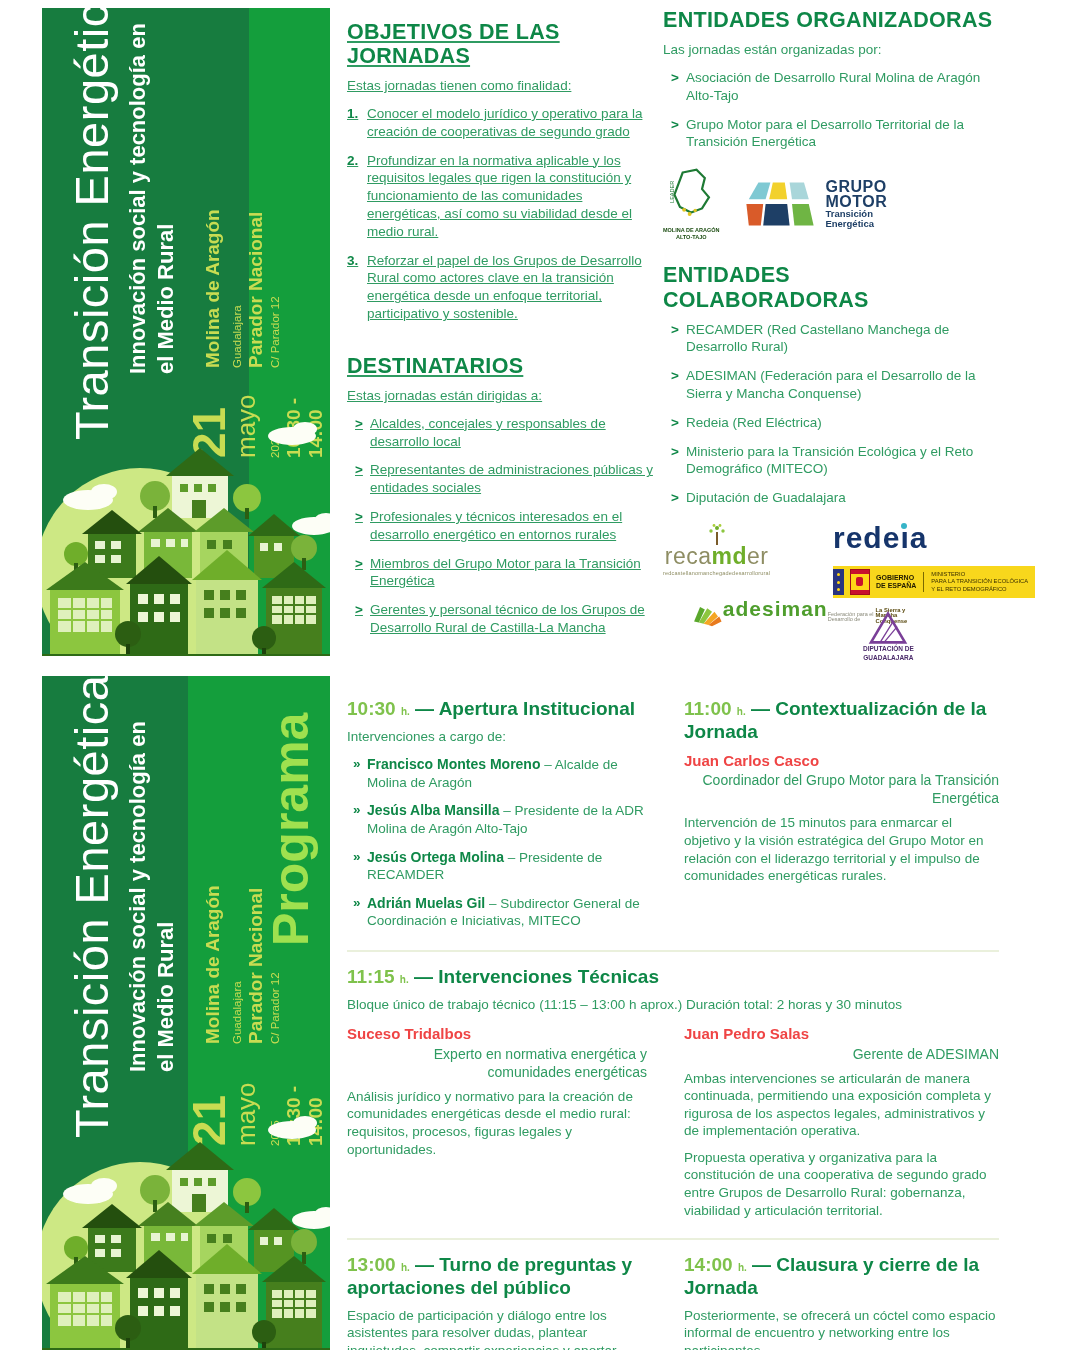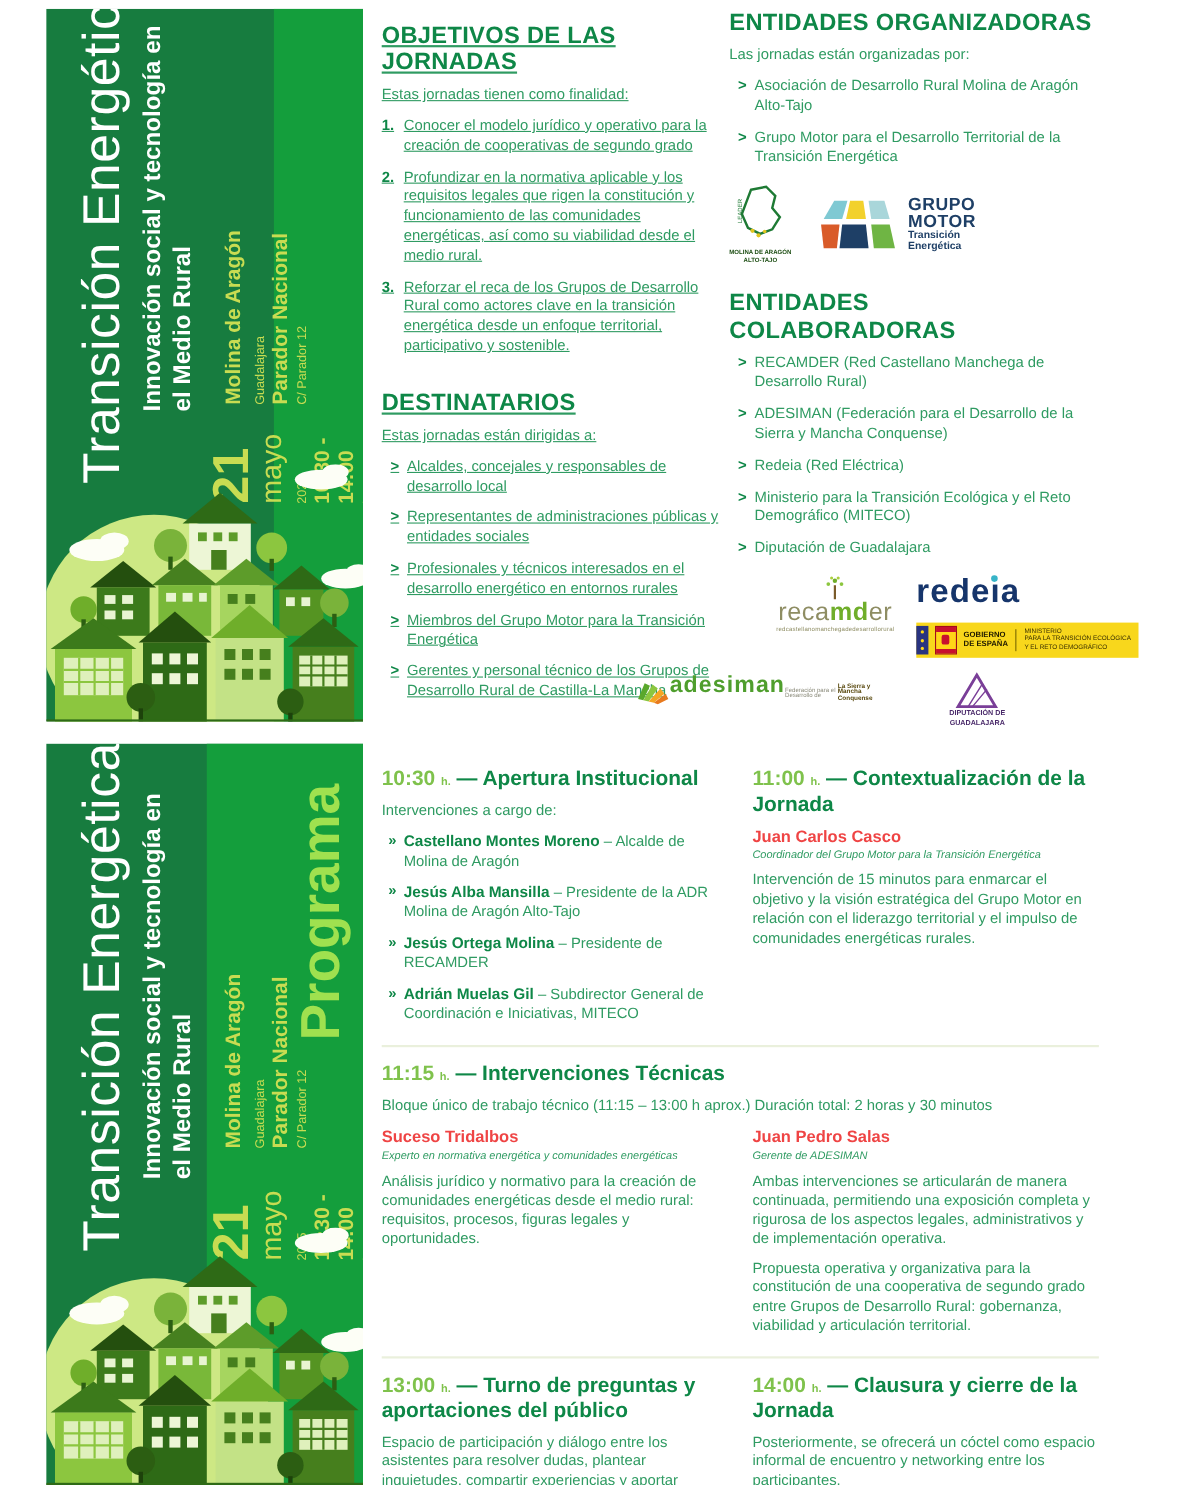--- a/index.html
+++ b/index.html
@@ -49,34 +49,34 @@
   .prow{display:flex;gap:37px;}
   .pcol-l{width:300px;}
   .pcol-r{flex:1;}
   .sess-h{font-size:19px;font-weight:bold;color:#0e8747;line-height:1.2;margin:0 0 7px;}
   .sess-h .time{color:#7fc24c;}
   .sess-h .unit{color:#7fc24c;font-size:10px;font-weight:bold;}
   .speaker{display:flex;margin:0 0 10px;}
   .speaker .b{flex:0 0 14px;margin-left:6px;color:#0e8747;font-weight:bold;}
   .sp-name{font-weight:bold;color:#0e8747;font-size:14px;}
   .p-name{font-weight:bold;color:#ef4444;font-size:15px;margin:2px 0 1px;}
-  .p-role{font-style:italic;font-size:10px;margin:0 0 7px;}
+  .p-role{font-size:14px;margin:0 0 7px;text-align:right;}
   .pbody{margin:0 0 9px;}
   hr.sep{border:0;border-top:2px solid #eaf0dc;margin:10px 0 14px;}
   
   .pre{white-space:pre-line;}
   .org-logos{display:flex;align-items:center;gap:26px;margin:16px 0 22px;}
   .lmap{display:flex;flex-direction:column;align-items:center;}
   .lmap-cap{font-size:5.5px;font-weight:bold;color:#1c4d12;text-align:center;line-height:1.3;margin-top:2px;}
   .gm{display:flex;align-items:center;gap:10px;}
   .gm-t{color:#1e3f66;font-weight:bold;line-height:.95;}
   .gm-t .l{font-size:16px;letter-spacing:.5px;}
   .gm-t .s{font-size:9.5px;line-height:1.1;}
   .partner-grid{display:flex;gap:14px;margin-top:16px;}
-  .pg-left{width:150px;display:flex;flex-direction:column;gap:32px;align-items:flex-end;}
+  .pg-left{width:150px;display:flex;flex-direction:column;gap:18px;align-items:flex-start;}
   .pg-right{flex:1;display:flex;flex-direction:column;gap:13px;align-items:flex-start;padding-left:6px;}
   .recamder{display:flex;flex-direction:column;align-items:center;}
   .rec-word{font-size:23px;color:#8e8d63;letter-spacing:.5px;line-height:1;}
   .rec-word .g{color:#6fae2a;font-weight:bold;}
   .rec-tag{font-size:5.5px;color:#8e8d63;margin-top:2px;letter-spacing:.2px;}
   .redeia{font-weight:bold;color:#16356b;font-size:30px;letter-spacing:1px;display:flex;line-height:1;}
   .ri{position:relative;}
   .ri-dot{position:absolute;width:6px;height:6px;border-radius:50%;background:#37b4c8;top:0;left:1px;}
   .gob{background:#f8d71c;display:flex;align-items:center;width:196px;padding:3px 6px 3px 0;}
   .gob-eu{width:11px;align-self:stretch;background:#283380;display:flex;flex-direction:column;
@@ -199,21 +199,21 @@
     <div class="numitem">
       <span class="n">1.</span>
       <span>Conocer el modelo jurídico y operativo para la creación de cooperativas de segundo grado</span>
     </div>
     <div class="numitem">
       <span class="n">2.</span>
       <span>Profundizar en la normativa aplicable y los requisitos legales que rigen la constitución y funcionamiento de las comunidades energéticas, así como su viabilidad desde el medio rural.</span>
     </div>
     <div class="numitem">
       <span class="n">3.</span>
-      <span>Reforzar el reca de los Grupos de Desarrollo Rural como actores clave en la transición energética desde un enfoque territorial, participativo y sostenible.</span>
+      <span>Reforzar el papel de los Grupos de Desarrollo Rural como actores clave en la transición energética desde un enfoque territorial, participativo y sostenible.</span>
     </div>
     <div class="blockgap"></div>
     <h2 class="sec-h">DESTINATARIOS</h2>
     <p class="intro">Estas jornadas están dirigidas a:</p>
     <div class="arritem">
       <span class="a">&gt;</span>
       <span>Alcaldes, concejales y responsables de desarrollo local</span>
     </div>
     <div class="arritem">
       <span class="a">&gt;</span>
@@ -456,21 +456,21 @@
       <div class="pcol-l">
         <h3 class="sess-h">
           <span class="time">10:30</span>
           <span class="unit">h.</span>
           <span>—</span>
           <span>Apertura Institucional</span>
         </h3>
         <p class="intro">Intervenciones a cargo de:</p>
         <div class="speaker">
           <span class="b">»</span>
-          <span><span class="sp-name">Castellano Montes Moreno</span> <span>–</span> <span>Alcalde de Molina de Aragón</span></span>
+          <span><span class="sp-name">Francisco Montes Moreno</span> <span>–</span> <span>Alcalde de Molina de Aragón</span></span>
         </div>
         <div class="speaker">
           <span class="b">»</span>
           <span><span class="sp-name">Jesús Alba Mansilla</span> <span>–</span> <span>Presidente de la ADR Molina de Aragón Alto-Tajo</span></span>
         </div>
         <div class="speaker">
           <span class="b">»</span>
           <span><span class="sp-name">Jesús Ortega Molina</span> <span>–</span> <span>Presidente de RECAMDER</span></span>
         </div>
         <div class="speaker">

